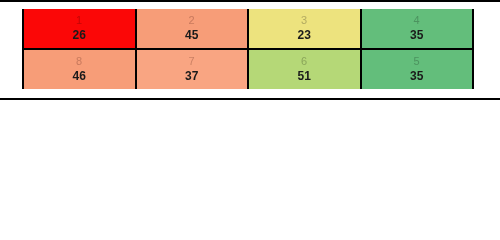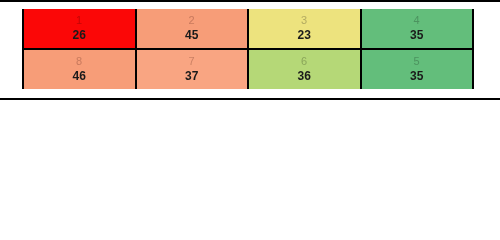--- a/index.html
+++ b/index.html
@@ -98,21 +98,21 @@
       <span class="hm-value">46</span>
     </div>
 
     <div class="hm-cell" style="background: rgb(249, 165, 130);">
       <span class="hm-rank" style="color: rgb(203, 129, 100);">7</span>
       <span class="hm-value">37</span>
     </div>
 
     <div class="hm-cell" style="background: rgb(181, 216, 119);">
       <span class="hm-rank" style="color: rgb(138, 166, 90);">6</span>
-      <span class="hm-value">36</span>
+      <span class="hm-value">51</span>
     </div>
 
     <div class="hm-cell" style="background: rgb(99, 190, 123);">
       <span class="hm-rank" style="color: rgb(76, 147, 95);">5</span>
       <span class="hm-value">35</span>
     </div>
 
   </div>
 </div>
 

